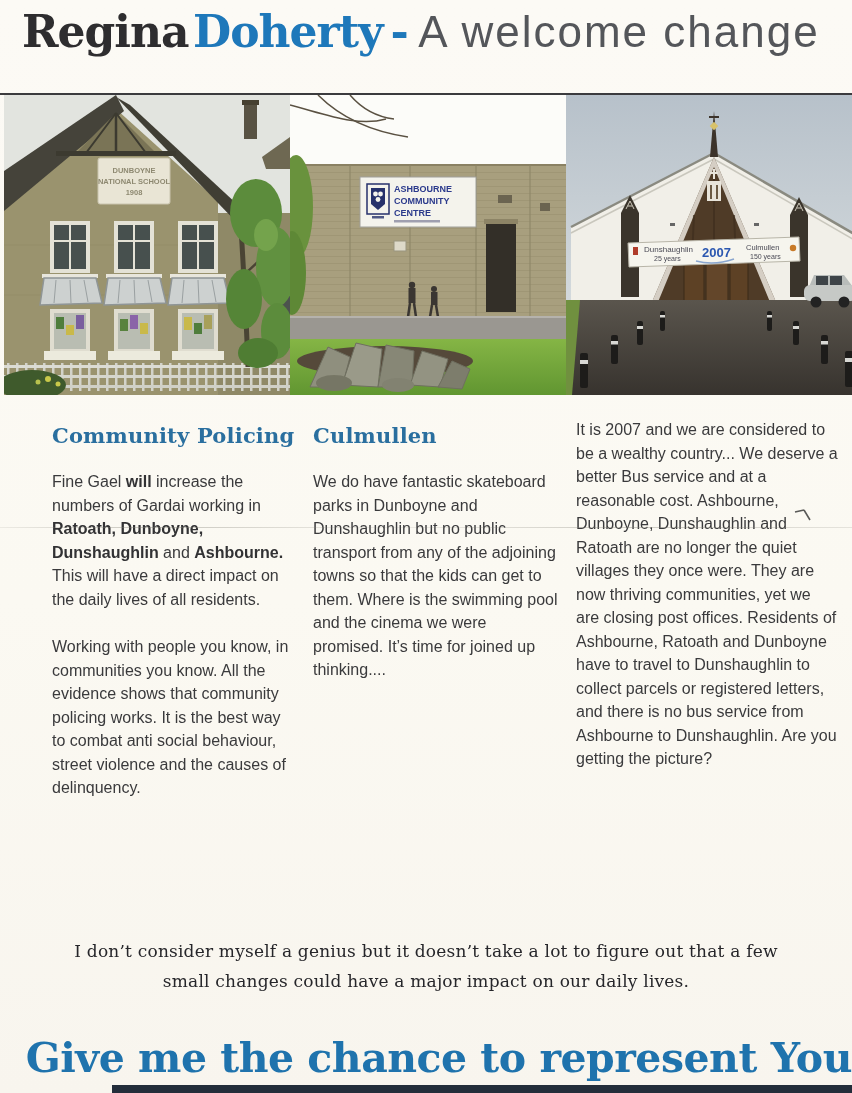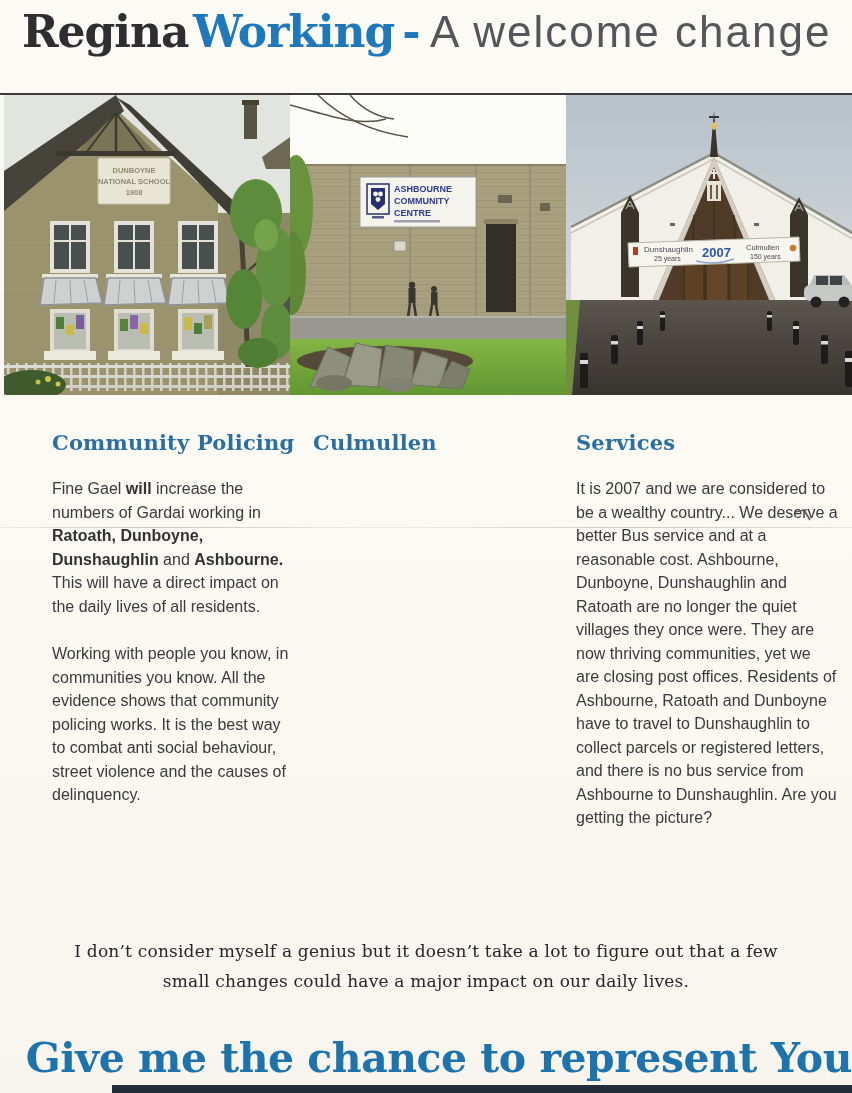--- a/index.html
+++ b/index.html
@@ -20,21 +20,21 @@
     color:#54565a; letter-spacing:2px;margin-top:48px; }
   .rule { position:absolute; top:93px; left:0; width:852px; height:2px; background:#3b3b3e; }
 
   
   .photos { position:absolute; top:95px; left:4px; width:852px; height:384px; display:flex; }
   .photos svg { display:block; height:300px; }
 
   
   .columns { position:absolute; top:418px; left:52px; width:786px;
     display:grid; grid-template-columns:244px 246px 262px; column-gap:17px; }
-  .col h2 { margin:12px 0 22px 0; font-family:"DejaVu Serif",serif; font-weight:bold;
+  .col h2 { margin:5px 0 22px 0; font-family:"DejaVu Serif",serif; font-weight:bold;
     font-size:21px; letter-spacing:.2px; color:#2a6f9f; }
   .col p { margin:0 0 24px 0; font-size:16px; line-height:23.5px; color:#3a3a3c; }
   .col p strong { font-weight:bold; color:#323234; }
 
   
   .quote { position:absolute; top:936px; left:56px; width:740px; text-align:center;
     font-family:"DejaVu Serif",serif; font-weight:normal; font-size:17px; line-height:30px;
     color:#26262a; letter-spacing:.2px; }
   .slogan { position:absolute; top:1034px; left:0; width:852px; text-align:right;
     font-family:"DejaVu Serif",serif; font-weight:bold; font-size:41px;
@@ -47,21 +47,21 @@
   .scan-mark { position:absolute; top:508px; left:793px; }
   .bottom-strip { position:absolute; bottom:0; left:112px; width:740px; height:8px; background:#232d3a; }
 </style>
 </head>
 <body>
 
 <div class="page">
 
   <div class="masthead">
     <span class="name dark">Regina</span>
-    <span class="name blue">Working</span><span class="name blue sep">-</span>
+    <span class="name blue">Doherty</span><span class="name blue sep">-</span>
     <span class="tagline">A welcome change</span>
   </div>
   <div class="rule"></div>
 
   <div class="photos">
 
     <svg viewBox="0 0 286 300" width="286" height="300">
       <defs>
         <pattern id="pk1" width="9" height="30" patternUnits="userSpaceOnUse">
           <rect x="3" width="2.5" height="30" fill="#d3d3ca"></rect>
@@ -349,23 +349,23 @@
   </div>
 
   <div class="columns">
     <div class="col">
       <h2>Community Policing</h2>
       <p><span>Fine Gael </span><strong>will</strong><span> increase the numbers of Gardai working in </span><strong>Ratoath, Dunboyne, Dunshaughlin</strong><span> and </span><strong>Ashbourne.</strong><span> This will have a direct impact on the daily lives of all residents.</span></p>
       <p><span>Working with people you know, in communities you know. All the evidence shows that community policing works. It is the best way to combat anti social behaviour, street violence and the causes of delinquency.</span></p>
     </div>
     <div class="col">
       <h2>Culmullen</h2>
+      <p>We do have fantastic skateboard parks in Dunboyne and Dunshaughlin but no public transport from any of the adjoining towns so that the kids can get to them. Where is the swimming pool and the cinema we were promised. It’s time for joined up thinking....</p>
     </div>
     <div class="col">
-      <h2>Services</h2>
       <p>It is 2007 and we are considered to be a wealthy country... We deserve a better Bus service and at a reasonable cost. Ashbourne, Dunboyne, Dunshaughlin and Ratoath are no longer the quiet villages they once were. They are now thriving communities, yet we are closing post offices.  Residents of Ashbourne, Ratoath and Dunboyne have to travel to Dunshaughlin to collect parcels or registered letters, and there is no bus service from Ashbourne to Dunshaughlin. Are you getting the picture?</p>
     </div>
   </div>
 
   <div class="quote">I don’t consider myself a genius but it doesn’t take a lot to figure out that a few small changes could have a major impact on our daily lives.</div>
 
   <div class="slogan">Give me the chance to represent You</div>
 
   <div class="fold"></div>
   <div class="scan-mark">

